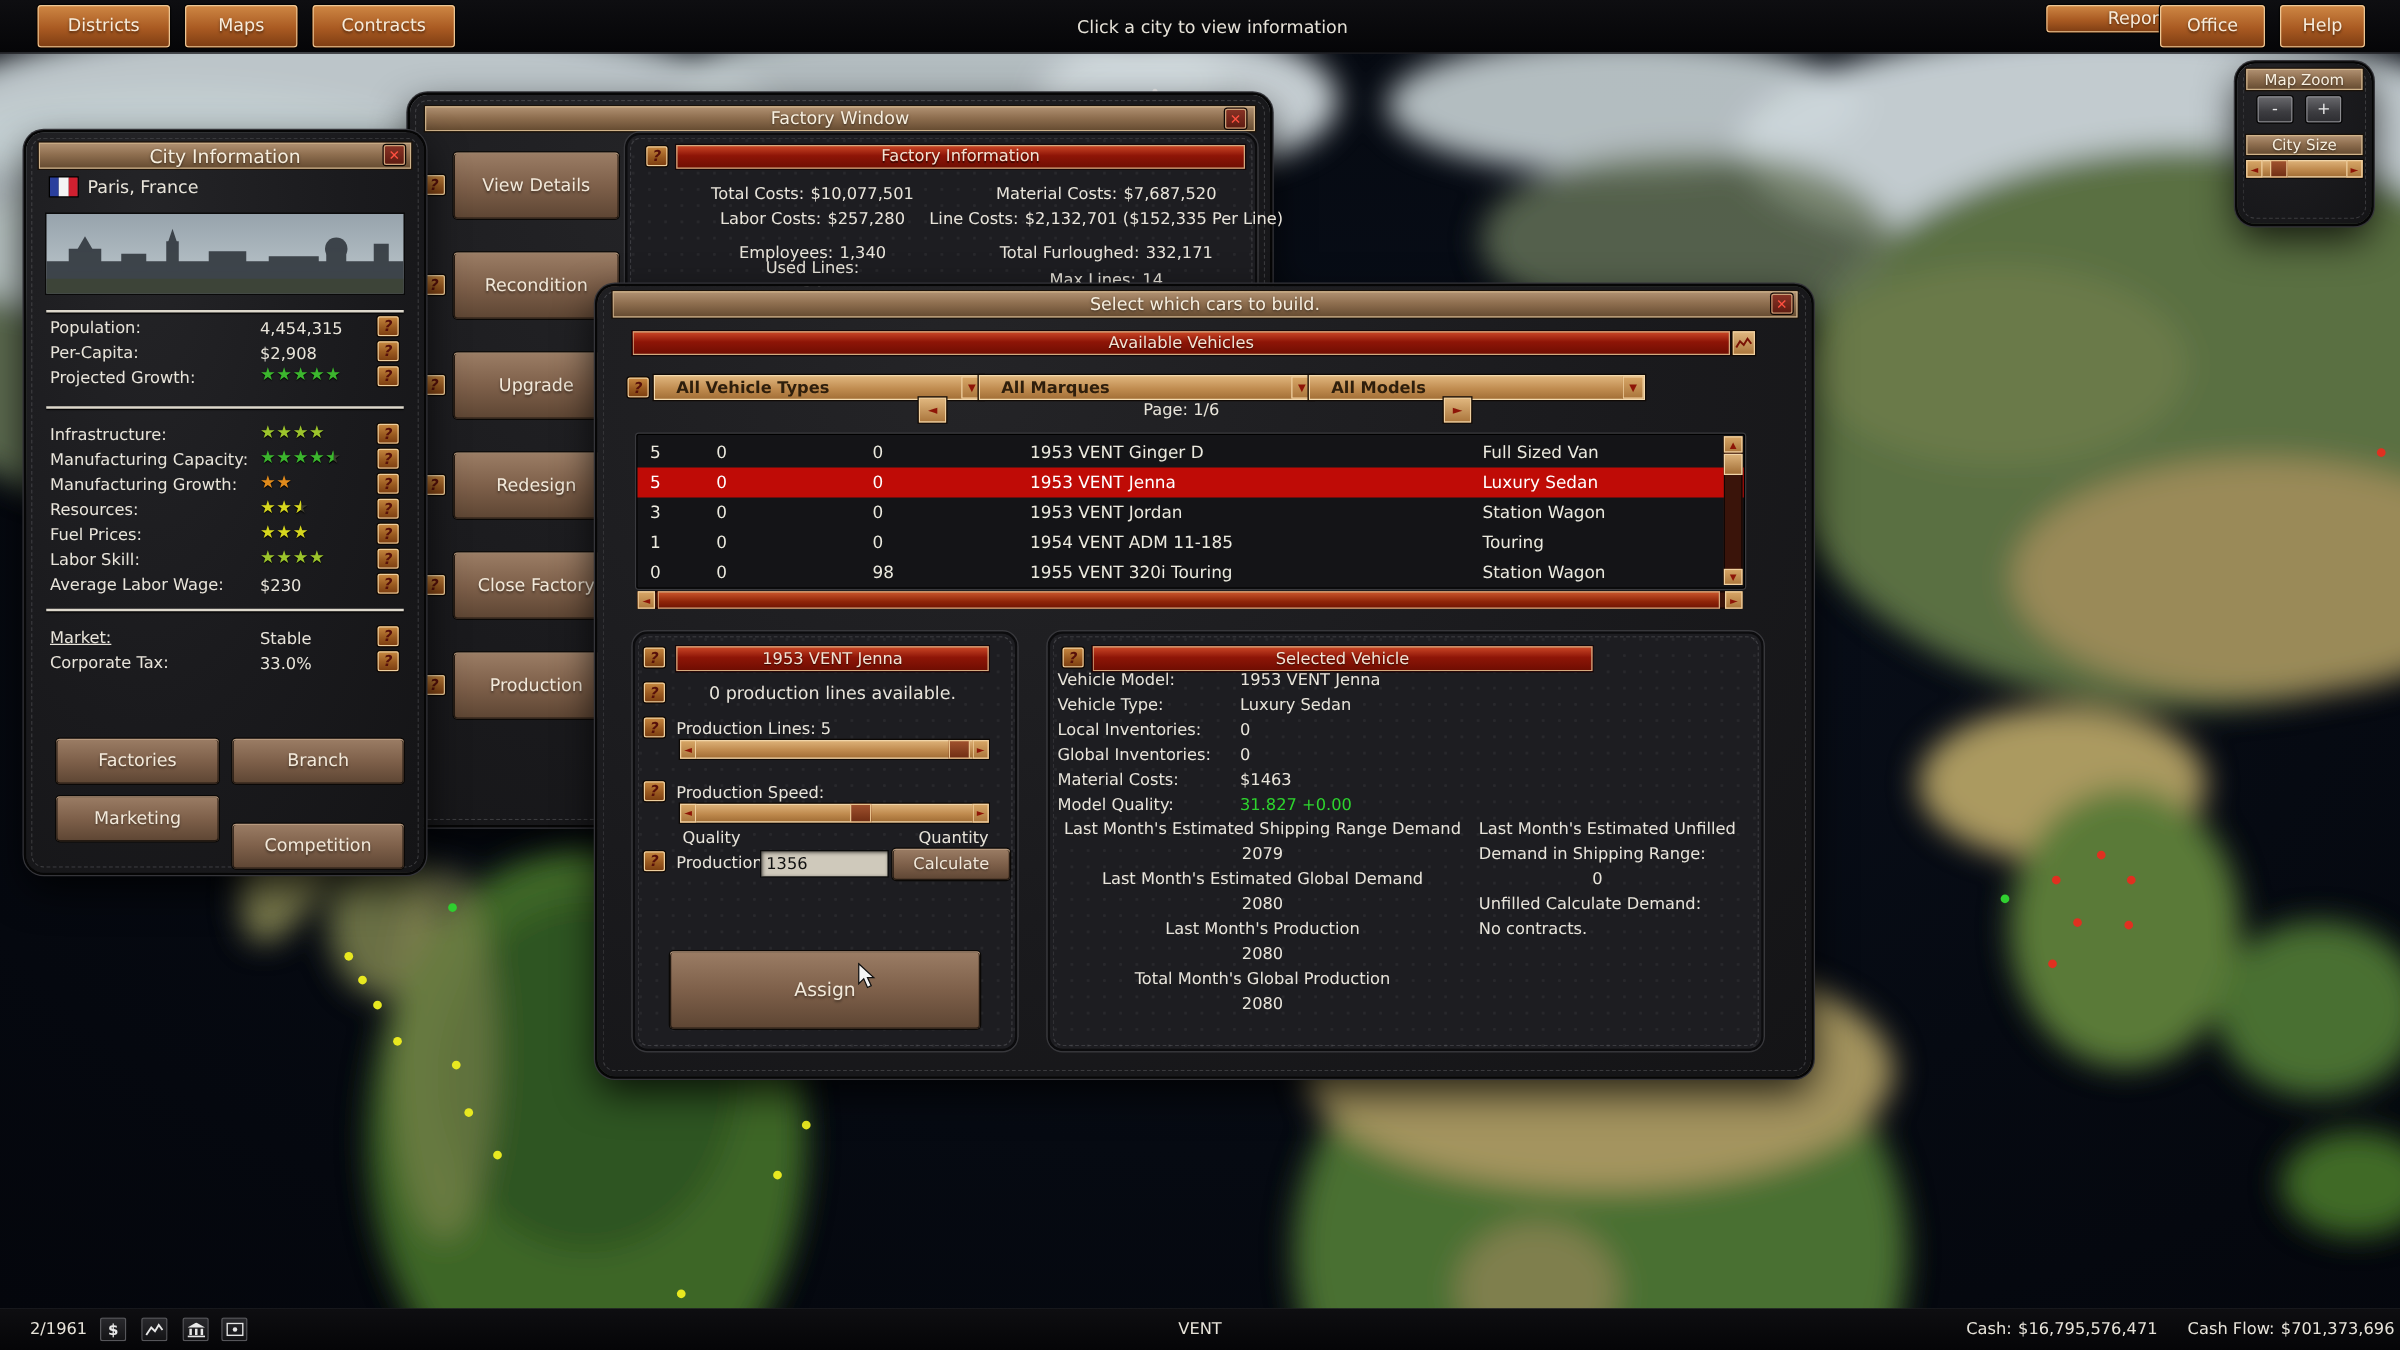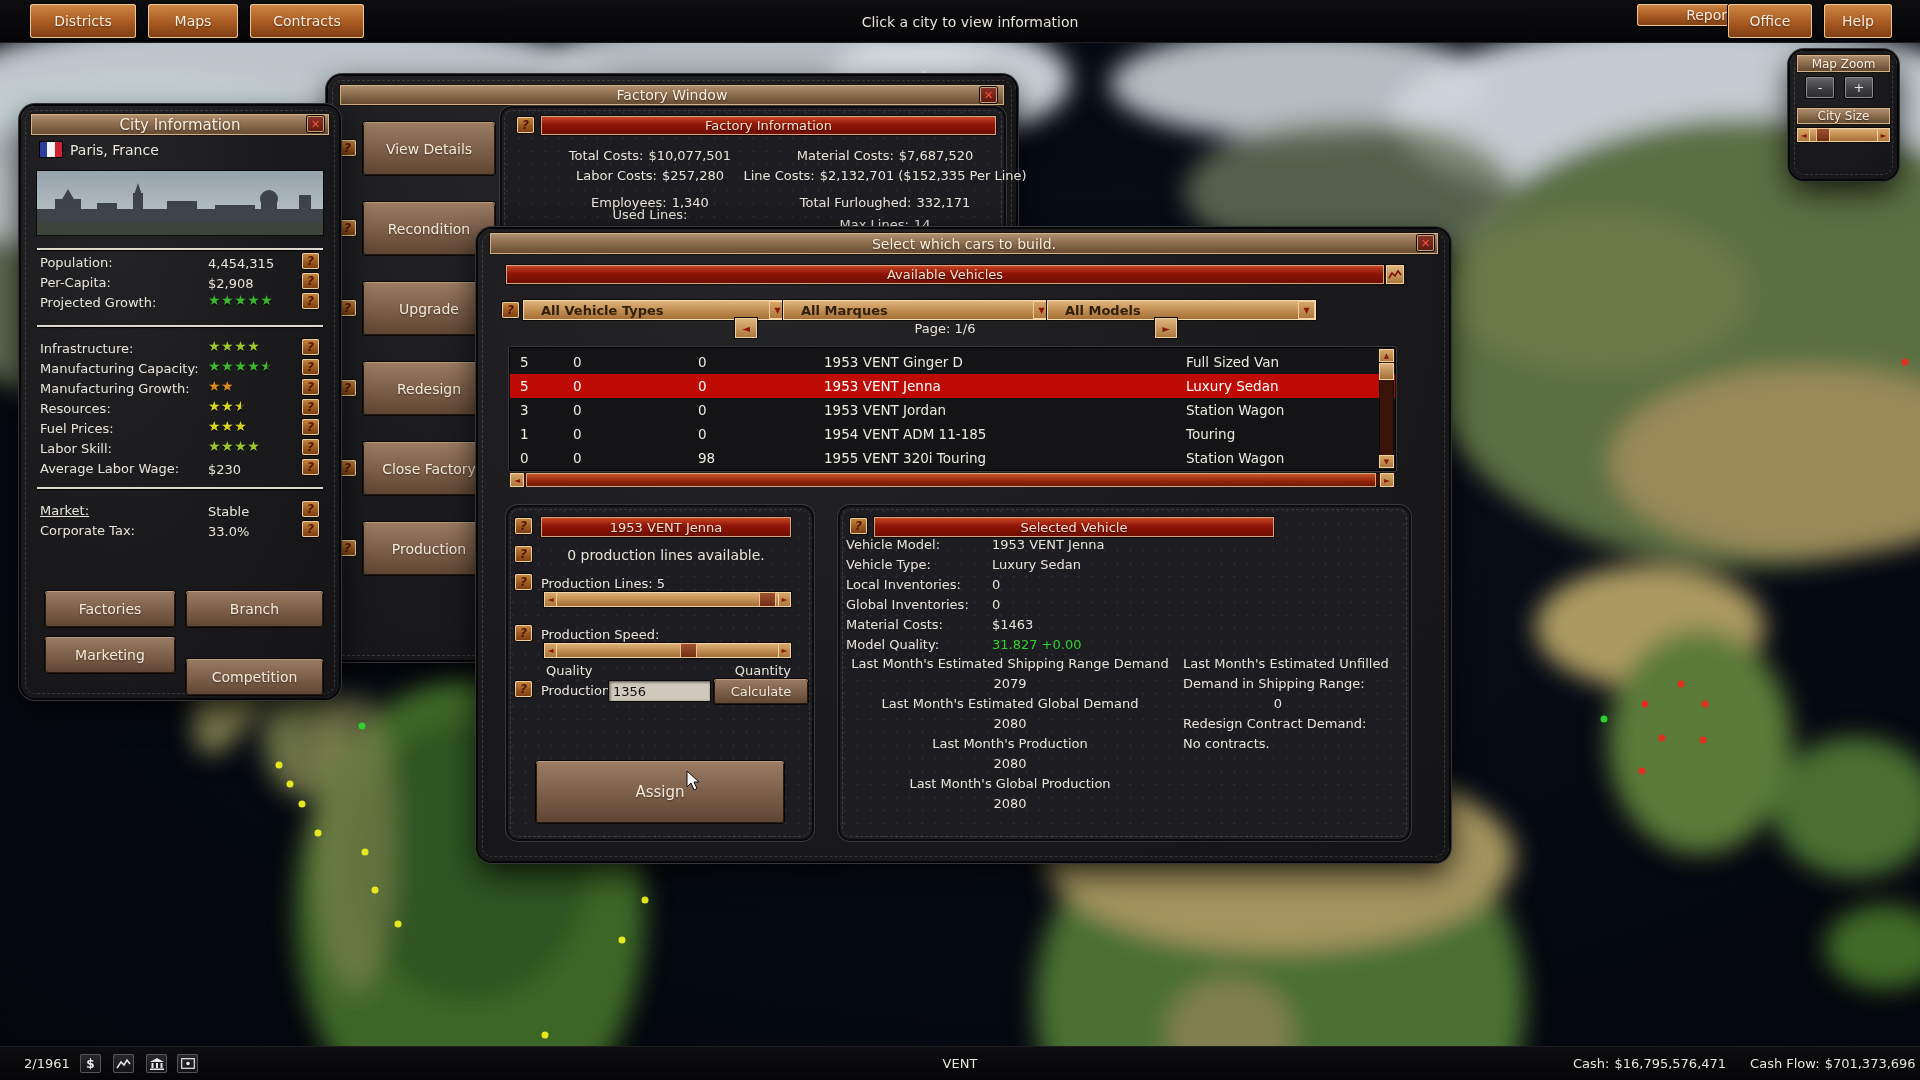--- a/index.html
+++ b/index.html
@@ -540,29 +540,29 @@
         <span class="fvalue" style="color: rgb(46, 211, 46);">31.827 +0.00</span>
       </div>
 
     <div class="abs" style="left:2px;top:149px;width:340px;text-align:center;font-size:13px;line-height:20px;">
       <div>Last Month's Estimated Shipping Range Demand</div>
       <div>2079</div>
       <div>Last Month's Estimated Global Demand</div>
       <div>2080</div>
       <div>Last Month's Production</div>
       <div>2080</div>
-      <div>Last Month's Global Production</div>
+      <div>Total Month's Global Production</div>
       <div>2080</div>
     </div>
 
     <div class="abs" style="left:345px;top:149px;width:220px;font-size:13px;line-height:20px;">
       <div>Last Month's Estimated Unfilled</div>
       <div>Demand in Shipping Range:</div>
       <div style="width:190px;text-align:center;">0</div>
-      <div>Redesign Contract Demand:</div>
+      <div>Unfilled Calculate Demand:</div>
       <div>No contracts.</div>
     </div>
   </div>
 </div>
 
 <div class="hbar" style="bottom:0;height:33px;border-top:1px solid #1e1e22;">
   <div class="abs lbl13" style="left:24px;top:9px;">2/1961</div>
   <div class="tool" style="left:80px;top:7px;">
       <span>$</span>
     </div>

